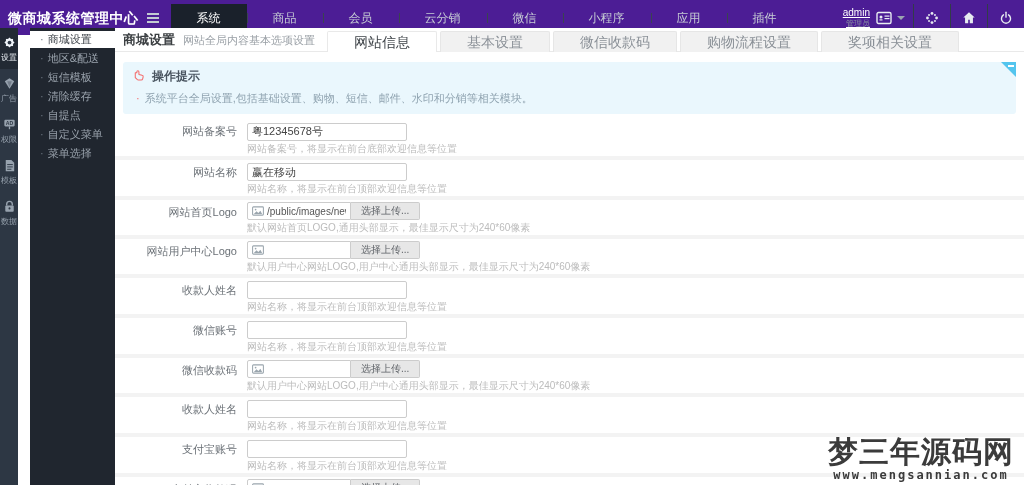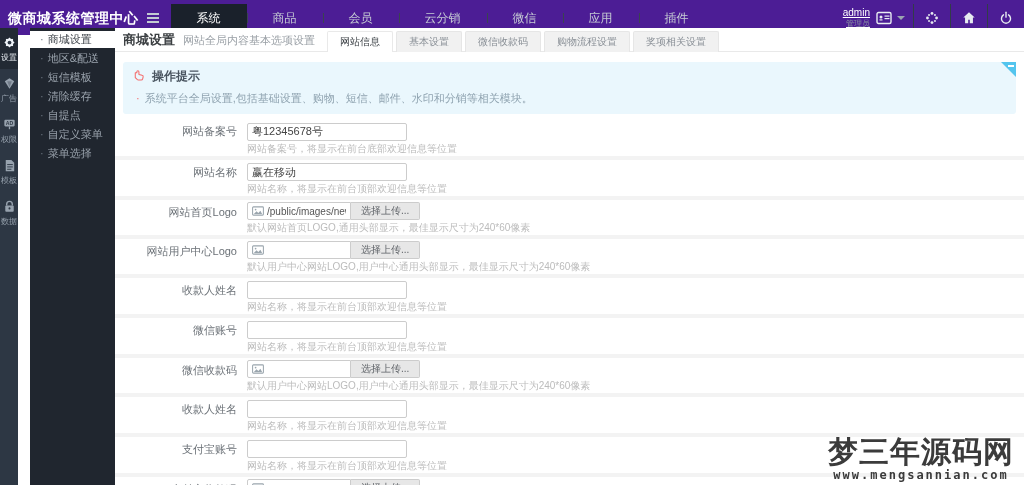--- a/index.html
+++ b/index.html
@@ -41,21 +41,21 @@
   .sub-item.active { background:#fff; color:#40464d; }
   .sub-item.active::after { content:""; position:absolute; left:-5px; top:50%; margin-top:-4px;
                             border-top:4px solid transparent; border-bottom:4px solid transparent; border-right:5px solid #fff; }
 
   
   .content { position:absolute; left:115px; top:28px; right:0; bottom:0; background:#fff; overflow:hidden; }
   .chead { display:flex; align-items:flex-end; height:24px; border-bottom:1px solid #e9e9e9; padding-left:8px; }
   .ctitle { font-size:13px; font-weight:bold; color:#3c4043; line-height:22px; white-space:nowrap; }
   .csub { font-size:11px; color:#9aa0a6; margin-left:8px; line-height:22px; white-space:nowrap; }
   .tabs { display:flex; margin-left:12px; }
-  .tab { font-size:10px; color:#8a9097; background:#f1f1f1; border:1px solid #e6e6e6; border-bottom:none; padding:0 12px;
+  .tab { font-size:14px; color:#8a9097; background:#f1f1f1; border:1px solid #e6e6e6; border-bottom:none; padding:0 26px;
          line-height:20px; height:21px; border-radius:2px 2px 0 0; margin-right:3px; cursor:pointer; position:relative; top:1px; white-space:nowrap; }
   .tab.active { background:#fff; color:#3f4449; border-color:#e9e9e9; }
 
   .notice { margin:10px 8px 5px; background:#eaf7fd; border-radius:3px; padding:6px 10px 8px; position:relative; }
   .fold { position:absolute; top:0; right:0; width:15px; height:15px; cursor:pointer; }
   .fold::before { content:""; position:absolute; top:0; right:0;
                   border-top:15px solid #54c5ee; border-left:15px solid transparent; }
   .fold i { position:absolute; top:3px; right:2px; width:6px; height:2px; background:#fff; z-index:1; }
   .ntitle-row { display:flex; align-items:center; font-size:12px; font-weight:bold; color:#4a5560; }
   .ntitle-row svg { width:13px; height:13px; color:#f46c6c; margin-right:6px; }
@@ -92,20 +92,21 @@
       <i></i>
       <i></i>
       <i></i>
     </div>
   <div class="top-menu" id="top-menu">
       <div class="top-item active">系统</div>
       <div class="top-item">商品</div>
       <div class="top-item">会员</div>
       <div class="top-item">云分销</div>
       <div class="top-item">微信</div>
+      <div class="top-item">小程序</div>
       <div class="top-item">应用</div>
       <div class="top-item">插件</div>
     </div>
   <div class="top-right">
     <div class="user">
       <div class="name">admin</div>
       <div class="role">管理员</div>
     </div>
     <span class="idcard" id="icon-idcard">
         <svg viewBox="0 0 16 14">

